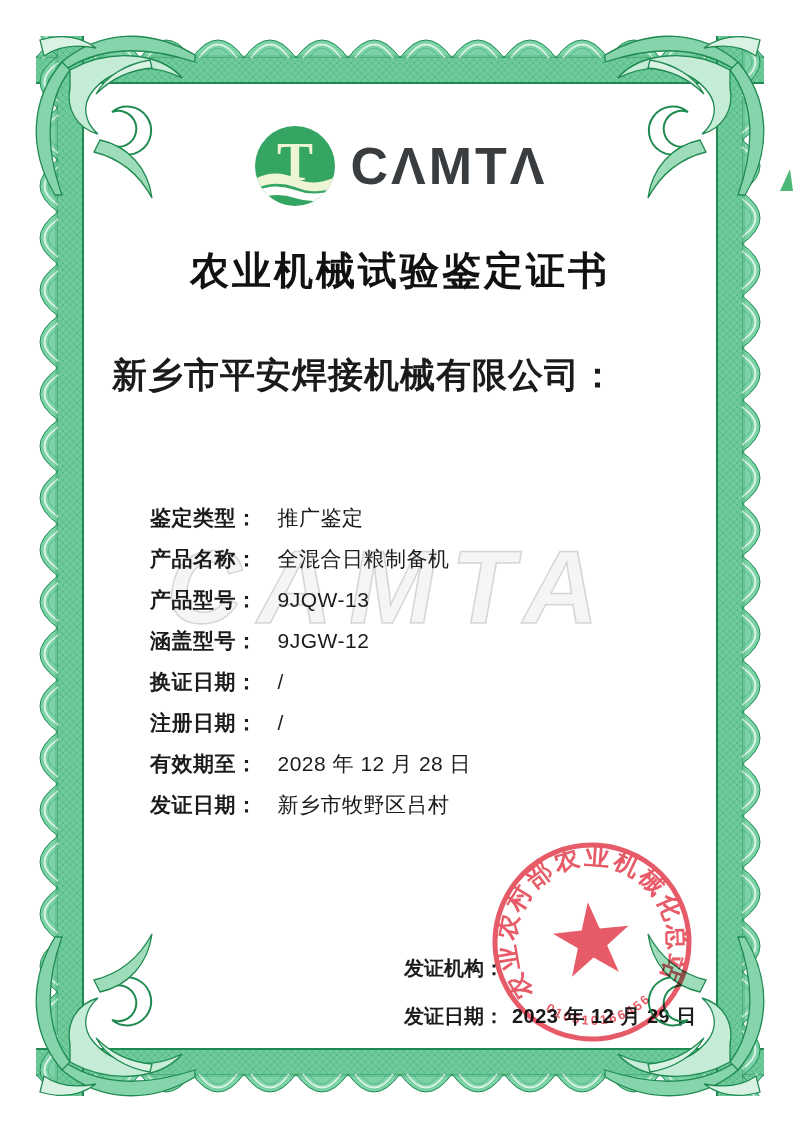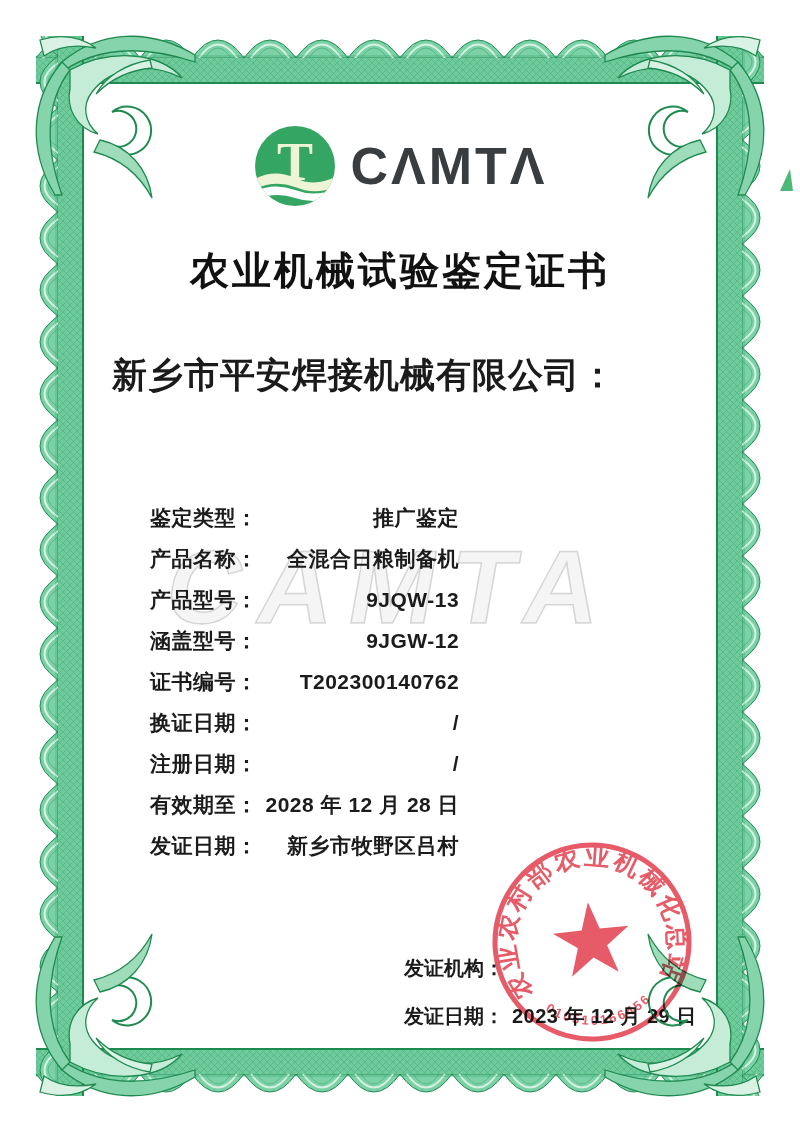--- a/index.html
+++ b/index.html
@@ -44,23 +44,23 @@
     position:absolute;left:112px;top:352px;z-index:2;
     font-size:35px;font-weight:700;color:#1b1b1b;letter-spacing:1px;
   }
   .body-text{
     position:absolute;left:112px;right:106px;top:406px;z-index:2;
     font-size:23.5px;line-height:40px;font-weight:600;color:#1b1b1b;
     text-indent:2em;text-align:justify;letter-spacing:0.5px;
   }
   
   .fields{position:absolute;left:150px;top:497px;z-index:2;}
-  .frow{height:41px;display:flex;align-items:center;font-size:21px;letter-spacing:0.5px;justify-content:space-between;}
+  .frow{height:41px;display:flex;align-items:center;font-size:21px;letter-spacing:0.5px;}
   .flabel{font-weight:700;color:#1b1b1b;}
-  .fvalue{font-weight:700;color:#1b1b1b;margin-left:8px;}
+  .fvalue{font-weight:400;color:#1b1b1b;margin-left:20px;}
   
   .footer{position:absolute;left:404px;top:934px;z-index:2;}
   .frow2{height:48px;display:flex;align-items:flex-end;font-size:20px;}
   .frow2 .flabel{font-weight:700;}
   .frow2 .fvalue{font-weight:600;margin-left:8px;letter-spacing:0.5px;}
   
   .seal{
     position:absolute;left:477px;top:827px;width:230px;height:230px;z-index:6;
     pointer-events:none;opacity:0.86;mix-blend-mode:multiply;
   }
@@ -150,24 +150,20 @@
     </div>
     <div class="frow">
       <span class="flabel">产品型号：</span>
       <span class="fvalue">9JQW-13</span>
     </div>
     <div class="frow">
       <span class="flabel">涵盖型号：</span>
       <span class="fvalue">9JGW-12</span>
     </div>
     <div class="frow">
-      <span class="flabel">证书编号：</span>
-      <span class="fvalue">T202300140762</span>
-    </div>
-    <div class="frow">
       <span class="flabel">换证日期：</span>
       <span class="fvalue">/</span>
     </div>
     <div class="frow">
       <span class="flabel">注册日期：</span>
       <span class="fvalue">/</span>
     </div>
     <div class="frow">
       <span class="flabel">有效期至：</span>
       <span class="fvalue">2028 年 12 月 28 日</span>

